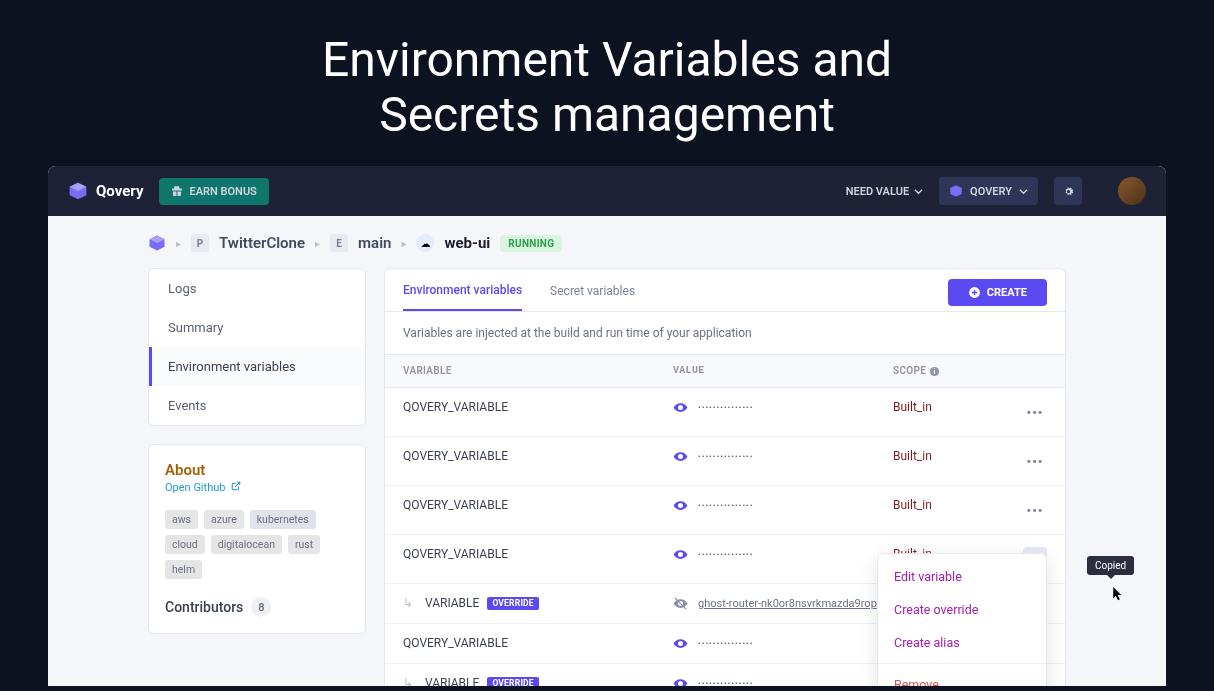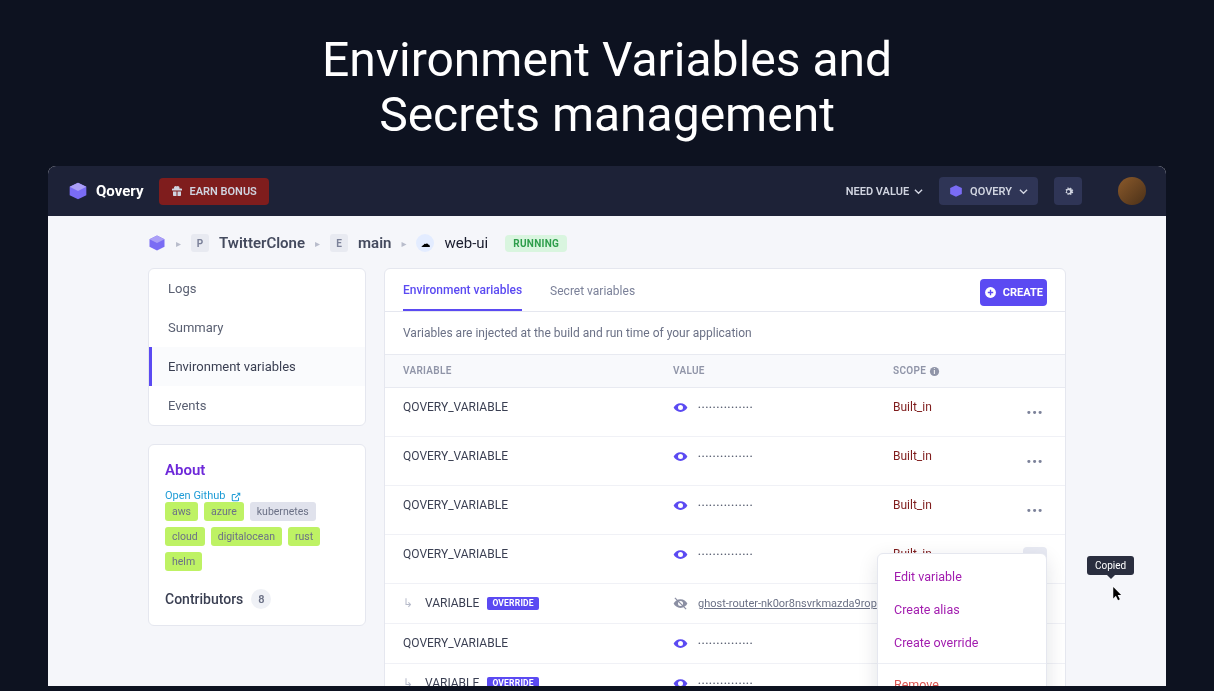--- a/index.html
+++ b/index.html
@@ -2,67 +2,67 @@
 <html><head>
 <meta charset="utf-8">
 <style>
 * { margin: 0; padding: 0; box-sizing: border-box; font-family: -apple-system, BlinkMacSystemFont, "Segoe UI", Roboto, sans-serif; }
 body { background: #0d1220; width: 1214px; height: 691px; overflow: hidden; }
 .hero-title { color: #fff; font-size: 48px; font-weight: 400; text-align: center; padding: 32px 0 24px; line-height: 1.15; }
 .app-frame { background: #fff; border-radius: 8px 8px 0 0; margin: 0 48px; height: 520px; overflow: hidden; position: relative; }
 .topbar { background: #1d2237; height: 50px; display: flex; align-items: center; padding: 0 20px; gap: 16px; }
 .logo { display: flex; align-items: center; gap: 8px; color: #fff; font-weight: 700; font-size: 15px; }
 .logo-icon { width: 20px; height: 20px; }
-.earn-bonus { background: #7f1d1d; color: #d0d4e0; font-size: 11px; font-weight: 600; padding: 7px 12px; border-radius: 4px; display: flex; align-items: center; gap: 6px; cursor: pointer; }
+.earn-bonus { background: #0f766e; color: #d0d4e0; font-size: 11px; font-weight: 600; padding: 7px 12px; border-radius: 4px; display: flex; align-items: center; gap: 6px; cursor: pointer; }
 .gift-icon { width: 12px; height: 12px; fill: #d0d4e0; }
 .topbar-spacer { flex: 1; }
 .need-help { color: #d0d4e0; font-size: 11px; font-weight: 600; display: flex; align-items: center; gap: 5px; cursor: pointer; }
 .workspace-pill { background: #2f3556; color: #d0d4e0; font-size: 11px; font-weight: 600; padding: 7px 10px; border-radius: 4px; display: flex; align-items: center; gap: 7px; cursor: pointer; }
 .workspace-pill .ws-icon { width: 14px; height: 14px; }
 .gear-btn { background: #2f3556; color: #d0d4e0; width: 28px; height: 28px; border-radius: 4px; display: flex; align-items: center; justify-content: center; cursor: pointer; }
 .avatar { width: 28px; height: 28px; border-radius: 50%; background: linear-gradient(135deg, #8b5a2b, #4a3018); margin-left: 20px; }
 .chevron-down { width: 9px; height: 9px; }
 
 .content-bg { background: #f5f6fa; height: 470px; padding: 18px 0 0; }
 .breadcrumb { display: flex; align-items: center; gap: 10px; padding: 0 0 16px 100px; }
 .bc-icon { width: 18px; height: 18px; }
 .bc-caret { color: #b8bccb; font-size: 10px; }
 .bc-badge { background: #e8eaf1; color: #7b8199; font-size: 10px; font-weight: 700; width: 18px; height: 18px; border-radius: 3px; display: flex; align-items: center; justify-content: center; }
 .bc-text { color: #444a5e; font-size: 15px; font-weight: 600; }
-.bc-text.active { color: #1a1d2e; font-weight: 400; }
+.bc-text.active { color: #1a1d2e; font-weight: 700; }
 .bc-svc-icon { width: 18px; height: 18px; background: #e3ecff; border-radius: 50%; display: flex; align-items: center; justify-content: center; font-size: 10px; }
-.status-badge { background: #d9f5df; color: #2e9e4b; font-size: 10px; font-weight: 700; padding: 3px 8px; border-radius: 4px; letter-spacing: 0.3px; margin-left: 7px; }
+.status-badge { background: #d9f5df; color: #2e9e4b; font-size: 10px; font-weight: 700; padding: 3px 8px; border-radius: 4px; letter-spacing: 0.3px; }
 
 .layout { display: flex; gap: 18px; padding: 0 100px; }
 .sidebar { width: 218px; flex-shrink: 0; }
 .nav-card { background: #fff; border: 1px solid #e5e7ef; border-radius: 6px; overflow: hidden; margin-bottom: 18px; }
 .nav-item { padding: 12px 16px; color: #5a6072; font-size: 13px; cursor: pointer; border-left: 3px solid transparent; }
 .nav-item.active { border-left-color: #5b4af2; color: #3a3f52; background: #fafbfd; }
 .about-card { background: #fff; border: 1px solid #e5e7ef; border-radius: 6px; padding: 16px; }
-.about-title { font-size: 15px; font-weight: 600; color: #6d28d9; margin-bottom: 10px; }
+.about-title { font-size: 15px; font-weight: 600; color: #a16207; margin-bottom: 2px; }
 .about-desc { font-size: 11px; color: #7b8199; line-height: 1.5; margin-bottom: 12px; }
-.about-link { font-size: 11px; color: #1f9cd6; display: flex; align-items: flex-end; gap: 6px; cursor: pointer; margin-bottom: 0; }
+.about-link { font-size: 11px; color: #1f9cd6; display: flex; align-items: flex-start; gap: 6px; cursor: pointer; margin-bottom: 16px; }
 .tags { display: flex; flex-wrap: wrap; gap: 6px; margin-bottom: 18px; }
-.tag { background: #bef264; color: #6b7186; font-size: 10.5px; padding: 3px 7px; border-radius: 3px; }
+.tag { background: #e5e5e5; color: #6b7186; font-size: 10.5px; padding: 3px 7px; border-radius: 3px; }
 .tag.hl { background: #e0e2ec; }
 .contrib-row { display: flex; align-items: center; gap: 8px; }
 .contrib-label { font-size: 14px; color: #3a3f52; font-weight: 500; }
 .contrib-count { background: #eff1f6; color: #6b7186; font-size: 11px; font-weight: 600; width: 20px; height: 20px; border-radius: 10px; display: flex; align-items: center; justify-content: center; }
 
 .main-panel { flex: 1; background: #fff; border: 1px solid #e5e7ef; border-radius: 6px; min-width: 0; position: relative; }
 .panel-header { display: flex; align-items: center; padding: 14px 18px 0; gap: 28px; border-bottom: 1px solid #e5e7ef; position: relative; }
 .tab { font-size: 12px; color: #7b8199; padding-bottom: 12px; cursor: pointer; }
 .tab.active { color: #5b4af2; border-bottom: 2px solid #5b4af2; font-weight: 500; }
-.create-btn { position: absolute; right: 18px; top: 10px; background: #5b4af2; color: #fff; font-size: 11px; font-weight: 700; padding: 7px 4px; border-radius: 4px; display: flex; align-items: center; gap: 6px; cursor: pointer; }
+.create-btn { position: absolute; right: 18px; top: 10px; background: #5b4af2; color: #fff; font-size: 11px; font-weight: 700; padding: 7px 20px; border-radius: 4px; display: flex; align-items: center; gap: 6px; cursor: pointer; }
 .plus-circle { width: 13px; height: 13px; }
 .panel-desc { font-size: 12px; color: #6b7186; padding: 14px 18px; }
 .var-table { }
 .var-head { display: flex; background: #f8f9fc; border-top: 1px solid #e8eaf1; border-bottom: 1px solid #e8eaf1; padding: 10px 18px; font-size: 10px; font-weight: 600; color: #9095a8; letter-spacing: 0.3px; }
 .col-var { flex: 0 0 270px; }
-.col-val { flex: 0 0 220px; }
+.col-val { flex: 0 0 220px; font-family: Liberation Mono, monospace; }
 .col-scope { flex: 0 0 110px; }
 .col-act { flex: 1; text-align: right; }
 .var-row { display: flex; align-items: flex-start; padding: 12px 18px; border-bottom: 1px solid #f0f1f6; font-size: 12px; }
 .var-name { flex: 0 0 270px; color: #3a3f52; display: flex; align-items: center; gap: 8px; }
 .indent-icon { color: #b8bccb; font-size: 12px; width: 14px; }
 .override-pill { background: #5b4af2; color: #fff; font-size: 8.5px; font-weight: 700; padding: 1.5px 5px; border-radius: 2px; letter-spacing: 0.2px; }
 .var-value { flex: 0 0 220px; display: flex; align-items: center; gap: 10px; color: #5a6072; }
 .eye-icon { width: 15px; height: 15px; fill: #5b4af2; cursor: pointer; flex-shrink: 0; }
 .eye-icon.crossed { fill: #8b8fa3; }
 .masked { letter-spacing: 1px; font-size: 8px; }
@@ -306,21 +306,21 @@
           </div>
         </div>
 
         <div class="tooltip">Copied</div>
         <svg class="cursor-arrow" viewBox="0 0 12 16">
             <path d="M0 0 L0 13 L3 10 L5.5 15 L7.5 14 L5 9 L9 9 Z" fill="#000"></path>
           </svg>
 
         <div class="context-menu">
           <div class="menu-item">Edit variable</div>
+          <div class="menu-item">Create override</div>
           <div class="menu-item">Create alias</div>
-          <div class="menu-item">Create override</div>
           <div class="menu-sep"></div>
           <div class="menu-item danger">Remove</div>
         </div>
       </div>
     </div>
   </div>
 </div>
 
 </body></html>

